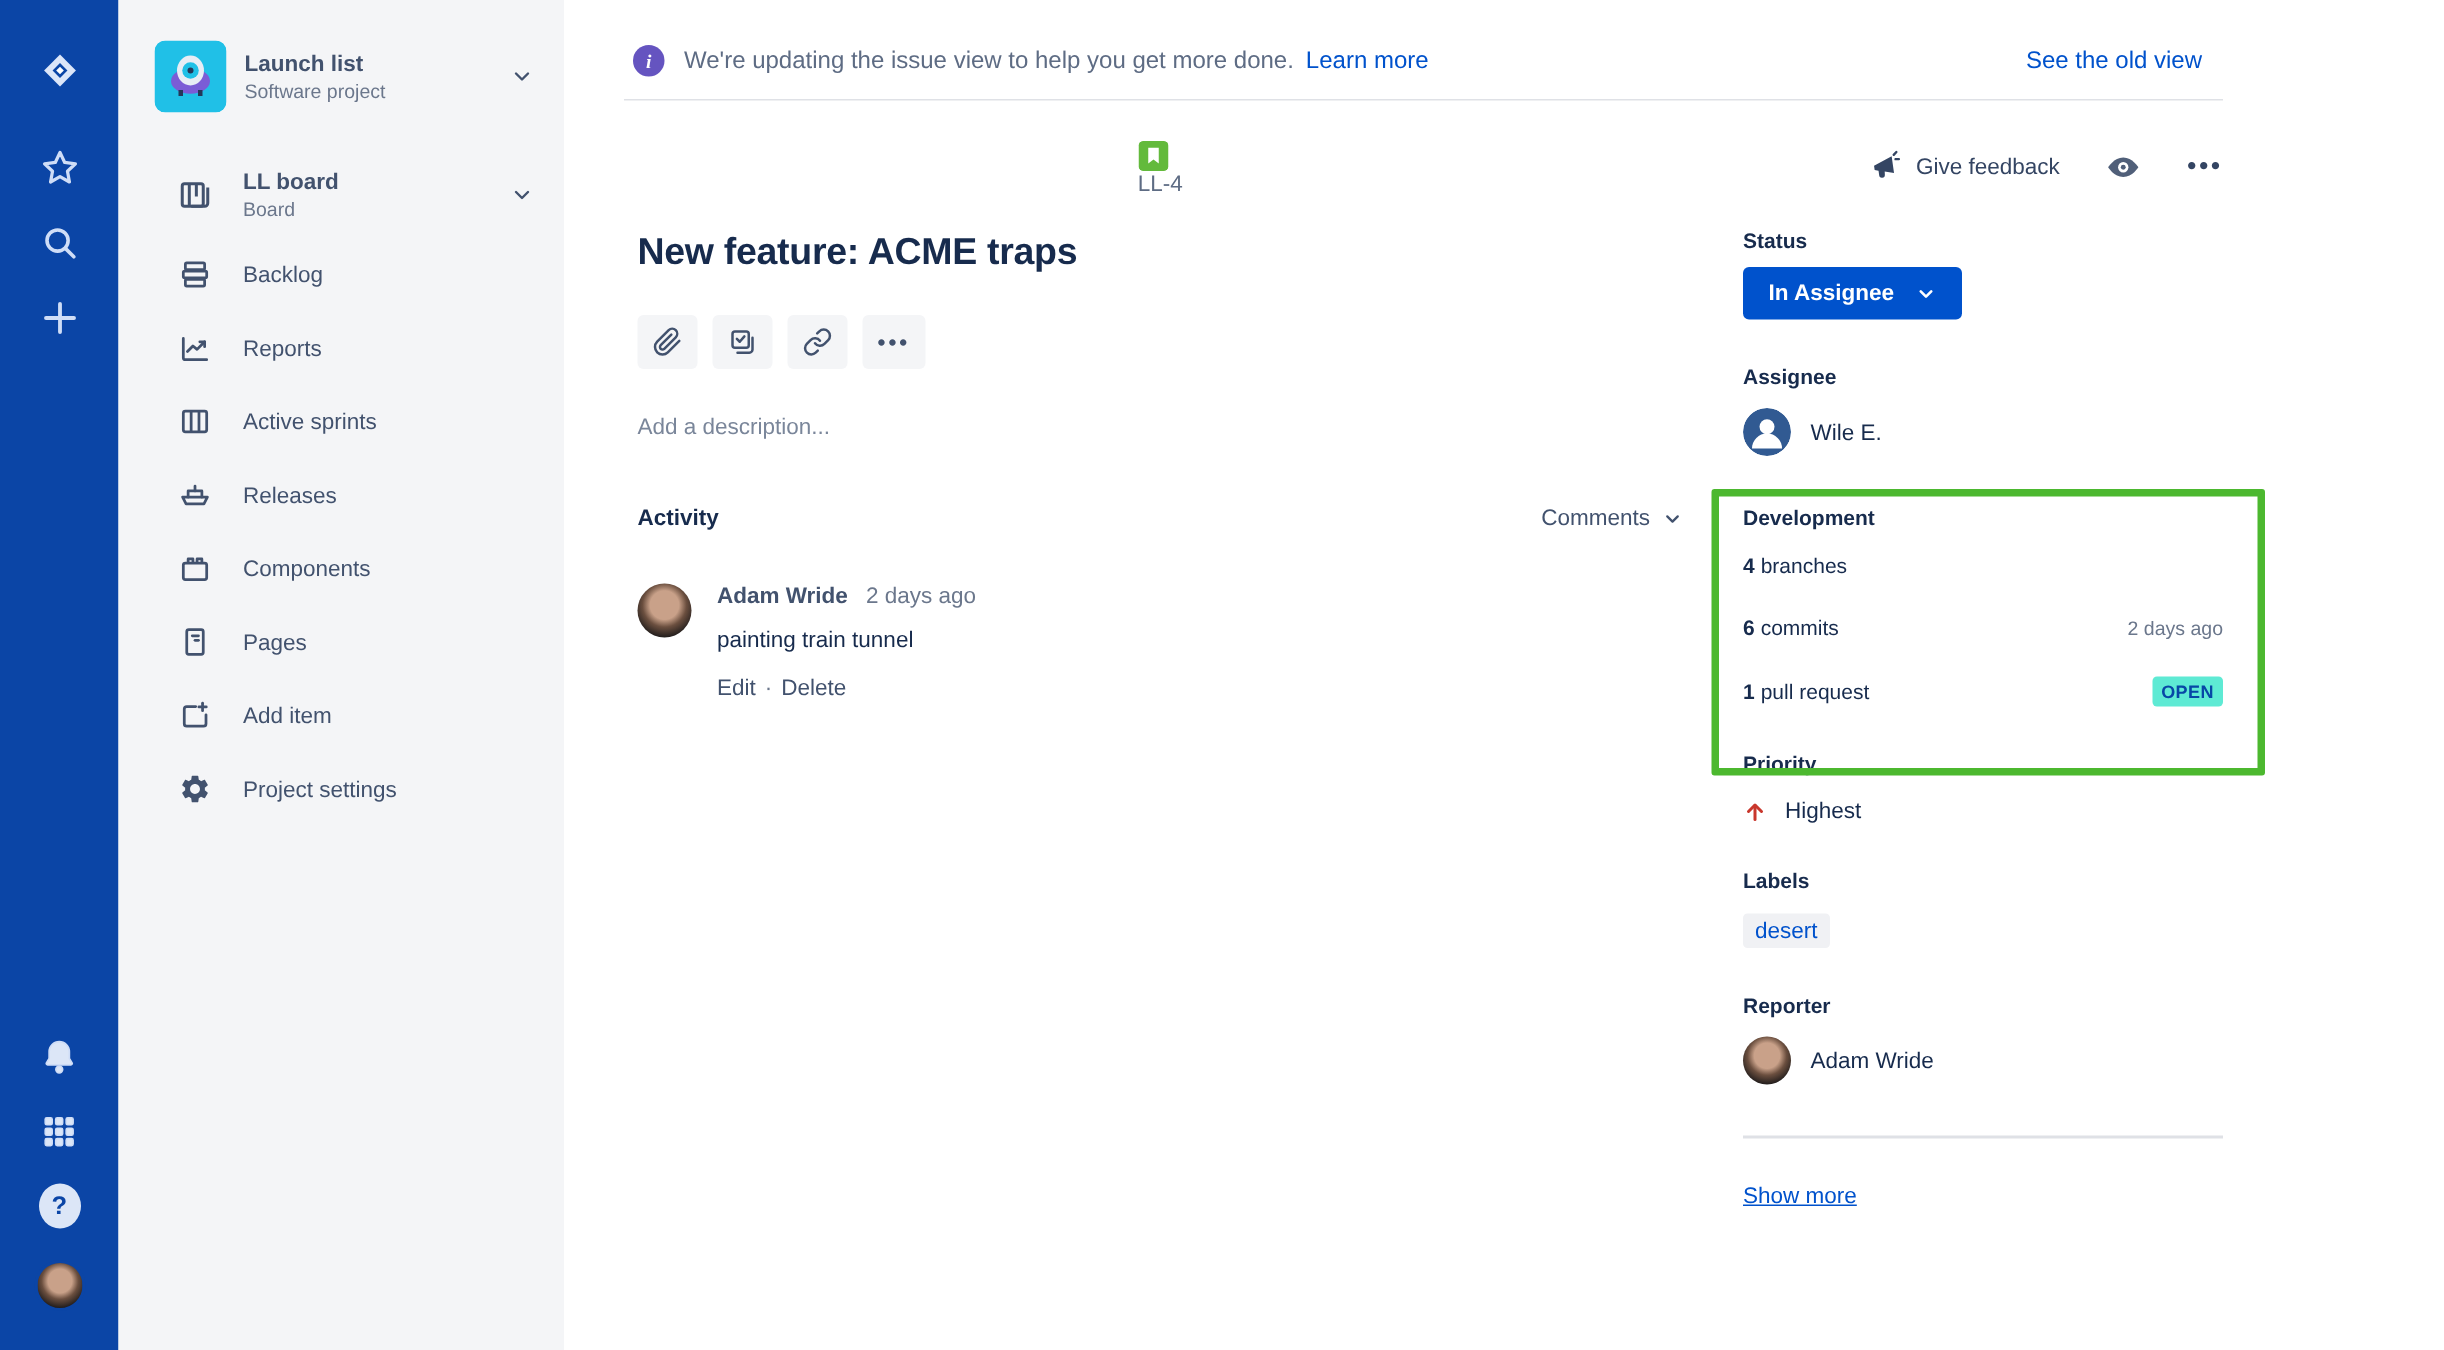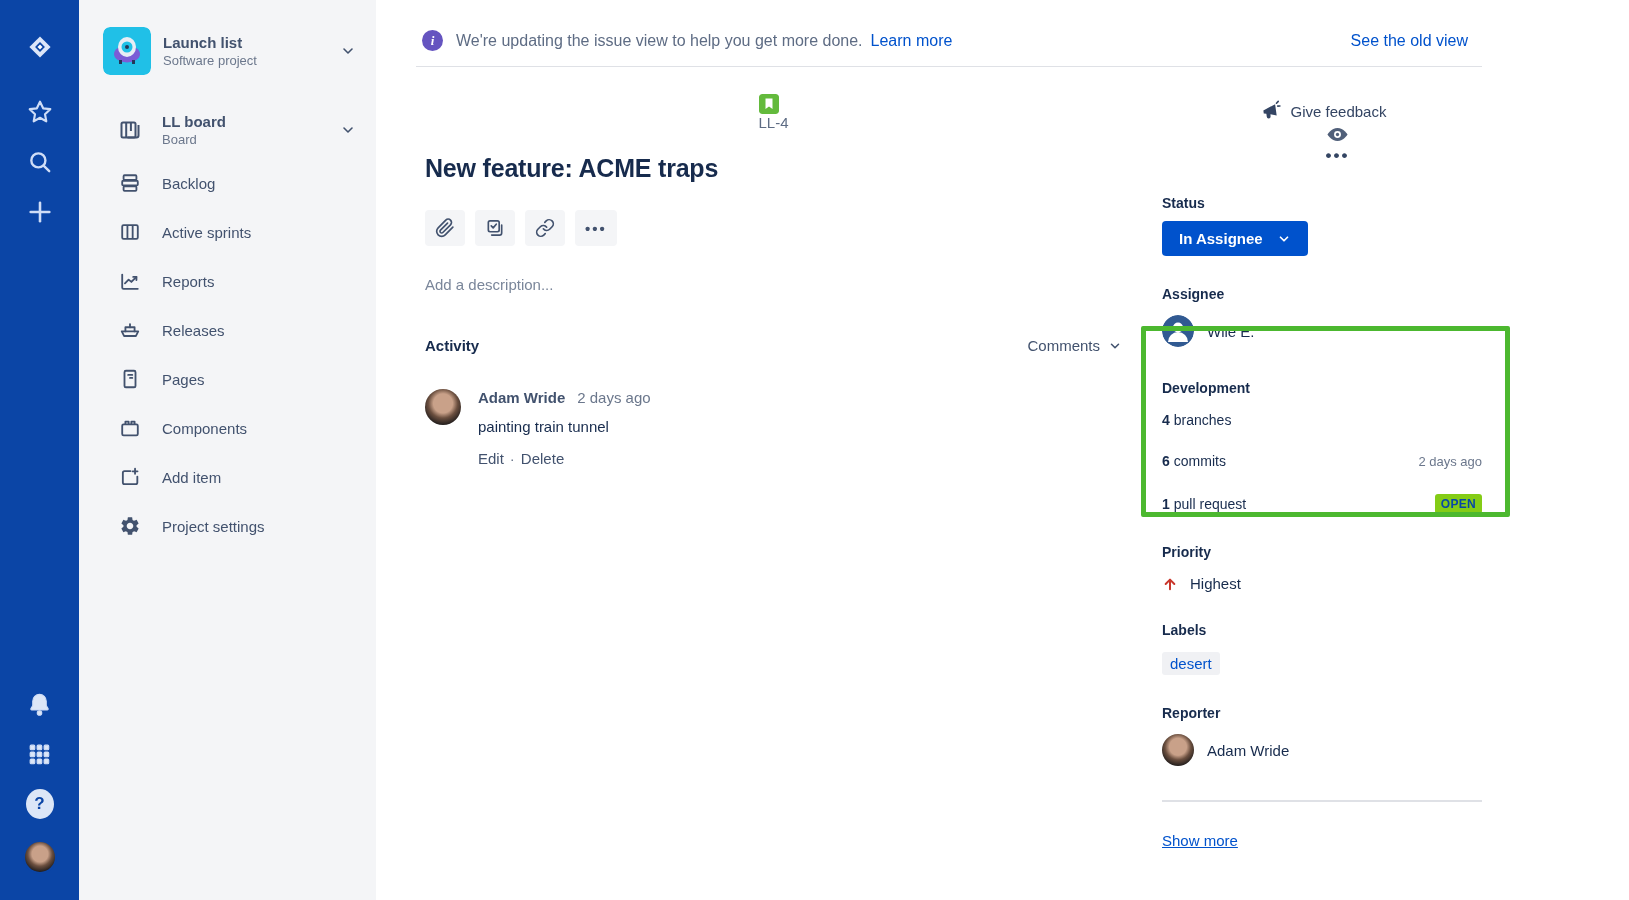--- a/index.html
+++ b/index.html
@@ -81,42 +81,42 @@
   .c-actions { margin-top:15px; color:#42526E; }
   .c-actions span { cursor:pointer; }
   .c-sep { margin:0 6px; color:#6B778C; }
 
   .new-comment { display:flex; margin-top:48px; align-items:flex-start; }
   .comment-input { margin-left:17px; flex:1; height:44px; border:1px solid #C1C7D0; border-radius:3px;
                    font-size:15px; padding:0 16px; color:#172B4D; font-family:"Liberation Sans", sans-serif; }
   .comment-input::placeholder { color:#5E6C84; }
 
   
-  .panel-toolbar { display:flex; align-items:center; justify-content:flex-end; margin-top:5px;flex-direction:column; }
+  .panel-toolbar { display:flex; align-items:center; justify-content:flex-end; margin-top:5px; }
   .feedback { display:flex; align-items:center; font-size:15px; color:#344563; cursor:pointer; }
   .feedback svg { margin-right:9px; transform:rotate(-8deg); }
   .tb-ico { margin-left:31px; cursor:pointer; display:flex; align-items:center; }
   .field-label { font-size:14px; font-weight:700; color:#172B4D; }
   .status-block { margin-top:29px; }
   .status-btn { margin-top:10px; background:#0052CC; color:#fff; border:none; border-radius:4px;
                 font-size:15px; font-weight:700; padding:9px 17px; display:flex; align-items:center; cursor:pointer;
                 font-family:"Liberation Sans", sans-serif; }
   .status-btn svg { margin-left:14px; }
   .fblock { margin-top:30px; }
   .person { display:flex; align-items:center; margin-top:13px; font-size:15px; }
   .p-avatar { width:32px; height:32px; border-radius:50%; margin-right:13px; flex-shrink:0; }
   .p-photo { background:radial-gradient(circle at 50% 40%, #c9a189 0 34%, #6b4f3f 52%, #1d1a1a 78%); }
 
   .dev-row { display:flex; align-items:center; margin-top:25px; font-size:14px; color:#172B4D; }
   .dev-row:first-of-type { margin-top:0; }
   .dev-num { font-weight:700; margin-right:4px; cursor:pointer; }
   .dev-link { cursor:pointer; }
   .dev-right { margin-left:auto; }
   .dev-time { color:#6B778C; font-size:13px; }
-  .open-badge { background:#84cc16; color:#0747A6; font-size:12px; font-weight:700; letter-spacing:.3px;
+  .open-badge { background:#5eead4; color:#0747A6; font-size:12px; font-weight:700; letter-spacing:.3px;
                 border-radius:3px; padding:3px 6px; }
   .dev-block { margin-top:33px; }
   .dev-rows { margin-top:16px; }
 
   .label-chip { display:inline-block; margin-top:14px; background:#F0F1F4; color:#0052CC; font-size:15px;
                 border-radius:3px; padding:3px 8px; cursor:pointer; }
   .prio-row { display:flex; align-items:center; margin-top:15px; font-size:15px; }
   .prio-row svg { margin-right:12px; }
   .panel-rule { border:none; border-top:2px solid #DFE1E6; margin-top:34px; }
   .show-more { display:inline-block; margin-top:30px; font-size:15px; color:#0052CC; text-decoration:underline; cursor:pointer; }
@@ -220,67 +220,67 @@
         <svg width="22" height="22" viewBox="0 0 24 24" fill="none" stroke="currentColor" stroke-width="2" stroke-linejoin="round">
           <rect x="5" y="3.5" width="14" height="5" rx="1"></rect>
             <rect x="3.5" y="9.5" width="17" height="5" rx="1"></rect>
             <rect x="5" y="15.5" width="14" height="5" rx="1"></rect>
         </svg>
         </span>
       <span>Backlog</span>
     </div>
     <div class="nav-item">
       <span class="ni-ico">
+        <svg width="22" height="22" viewBox="0 0 24 24" fill="none" stroke="currentColor" stroke-width="2" stroke-linecap="round" stroke-linejoin="round">
+          <path d="M3.5 5v14a1.5 1.5 0 0 0 1.5 1.5h15.5"></path>
+            <polyline points="6.5 14.5 10.5 10.5 13.5 13 19 7.5"></polyline>
+            <polyline points="15.5 7.5 19 7.5 19 11"></polyline>
+        </svg>
+        </span>
+      <span>Reports</span>
+    </div>
+    <div class="nav-item">
+      <span class="ni-ico">
         <svg width="22" height="22" viewBox="0 0 24 24" fill="none" stroke="currentColor" stroke-width="2">
           <rect x="3.5" y="4.5" width="17" height="15" rx="1.5"></rect>
             <line x1="9.2" y1="4.5" x2="9.2" y2="19.5"></line>
             <line x1="14.9" y1="4.5" x2="14.9" y2="19.5"></line>
         </svg>
         </span>
       <span>Active sprints</span>
     </div>
     <div class="nav-item">
       <span class="ni-ico">
         <svg width="22" height="22" viewBox="0 0 24 24" fill="none" stroke="currentColor" stroke-width="2" stroke-linecap="round" stroke-linejoin="round">
-          <path d="M3.5 5v14a1.5 1.5 0 0 0 1.5 1.5h15.5"></path>
-            <polyline points="6.5 14.5 10.5 10.5 13.5 13 19 7.5"></polyline>
-            <polyline points="15.5 7.5 19 7.5 19 11"></polyline>
-        </svg>
-        </span>
-      <span>Reports</span>
-    </div>
-    <div class="nav-item">
-      <span class="ni-ico">
-        <svg width="22" height="22" viewBox="0 0 24 24" fill="none" stroke="currentColor" stroke-width="2" stroke-linecap="round" stroke-linejoin="round">
           <path d="M3 13.5h18l-2.5 5h-13z"></path>
             <path d="M7 13.5V9h10v4.5"></path>
             <path d="M12 9V5.5"></path>
         </svg>
         </span>
       <span>Releases</span>
+    </div>
+    <div class="nav-item">
+      <span class="ni-ico">
+        <svg width="22" height="22" viewBox="0 0 24 24" fill="none" stroke="currentColor" stroke-width="2" stroke-linejoin="round">
+          <rect x="3.5" y="8" width="17" height="12" rx="1.5"></rect>
+            <path d="M7 8V5h3.5v3"></path>
+            <path d="M13.5 8V5H17v3"></path>
+        </svg>
+        </span>
+      <span>Components</span>
     </div>
     <div class="nav-item">
       <span class="ni-ico">
         <svg width="22" height="22" viewBox="0 0 24 24" fill="none" stroke="currentColor" stroke-width="2" stroke-linecap="round">
           <rect x="6" y="3" width="12" height="18" rx="1.5"></rect>
             <line x1="10" y1="7.5" x2="14.5" y2="7.5"></line>
             <line x1="12" y1="10.8" x2="14.5" y2="10.8"></line>
         </svg>
         </span>
       <span>Pages</span>
-    </div>
-    <div class="nav-item">
-      <span class="ni-ico">
-        <svg width="22" height="22" viewBox="0 0 24 24" fill="none" stroke="currentColor" stroke-width="2" stroke-linejoin="round">
-          <rect x="3.5" y="8" width="17" height="12" rx="1.5"></rect>
-            <path d="M7 8V5h3.5v3"></path>
-            <path d="M13.5 8V5H17v3"></path>
-        </svg>
-        </span>
-      <span>Components</span>
     </div>
     <div class="nav-item">
       <span class="ni-ico">
         <svg width="22" height="22" viewBox="0 0 24 24" fill="none" stroke="currentColor" stroke-width="2" stroke-linecap="round" stroke-linejoin="round">
           <path d="M12.5 5.5H6a1.8 1.8 0 0 0-1.8 1.8V18A1.8 1.8 0 0 0 6 19.8h12.2A1.8 1.8 0 0 0 20 18v-6.5"></path>
             <line x1="17.5" y1="3" x2="17.5" y2="8.5"></line>
             <line x1="14.8" y1="5.8" x2="20.2" y2="5.8"></line>
         </svg>
         </span>
       <span>Add item</span>

